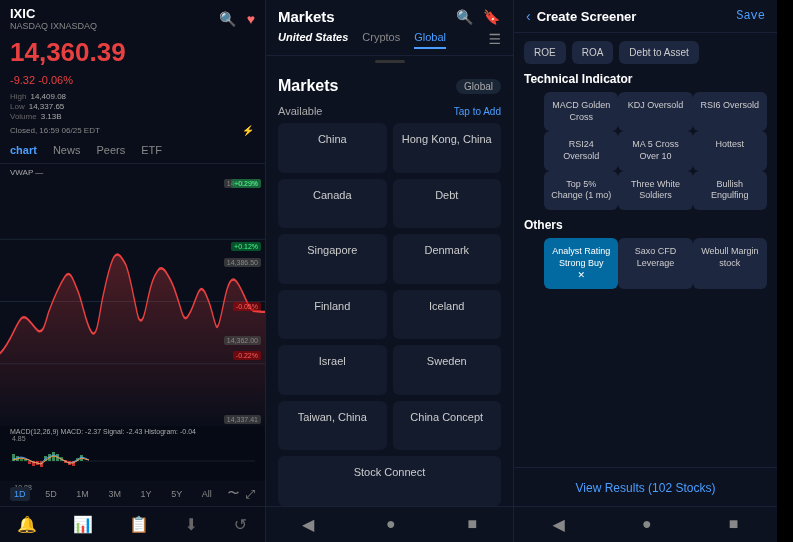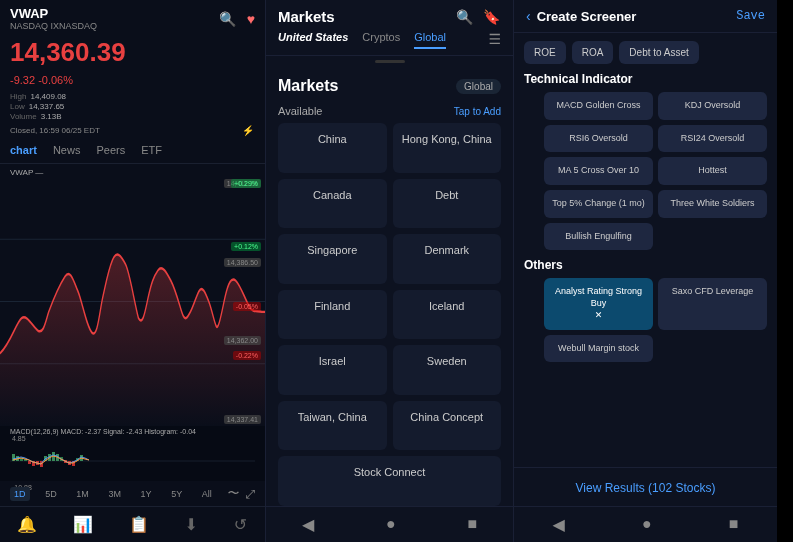--- a/index.html
+++ b/index.html
@@ -376,37 +376,36 @@
       white-space: nowrap;
     }
     .screener-section-title {
       font-size: 12px;
       font-weight: 600;
       color: #fff;
       margin: 8px 0 6px;
     }
     .screener-chips-grid {
       display: grid;
-      grid-template-columns: 1fr 1fr;
-      gap: 5px;
+      grid-template-columns: 1fr 1fr 1fr;
       margin-bottom: 6px;
       margin-left: 20px;
     }
     .screener-chip-grid {
       background: #1e2740;
       border-radius: 6px;
       padding: 8px 6px;
       font-size: 9px;
       color: #ccc;
       cursor: pointer;
       text-align: center;
       line-height: 1.3;
     }
     .screener-chip-grid.active {
-      background: #0c4a6e;
+      background: #0369a1;
       color: #fff;
       position: relative;
     }
     .screener-footer {
       padding: 10px 12px;
       text-align: center;
       border-top: 1px solid #1a2035;
     }
     .screener-results {
       font-size: 12px;
@@ -420,21 +419,21 @@
       background: #0d1220;
       border-top: 1px solid #1a2035;
     }
   </style>
 </head>
 <body>
 
 <div class="panel-chart">
   <div class="chart-header">
     <div class="chart-header-left">
-      <div class="chart-ticker">VWAP</div>
+      <div class="chart-ticker">IXIC</div>
       <div class="chart-exchange">NASDAQ  IXNASDAQ</div>
     </div>
     <div class="chart-header-icons">
       <span style="color:#aaa;font-size:14px;cursor:pointer;">🔍</span>
       <span style="color:#ff6b6b;font-size:14px;cursor:pointer;">♥</span>
     </div>
   </div>
 
   <div class="chart-price-row">
     <div class="chart-price">14,360.39</div>

